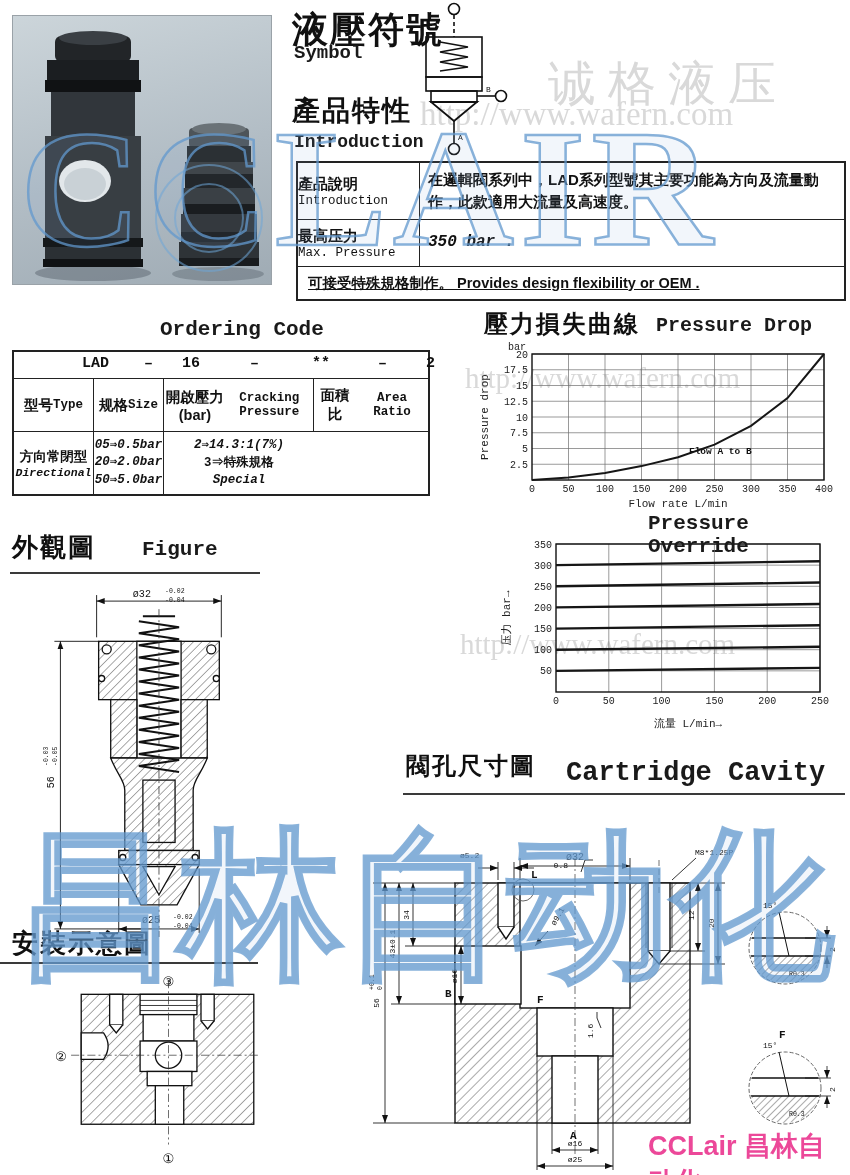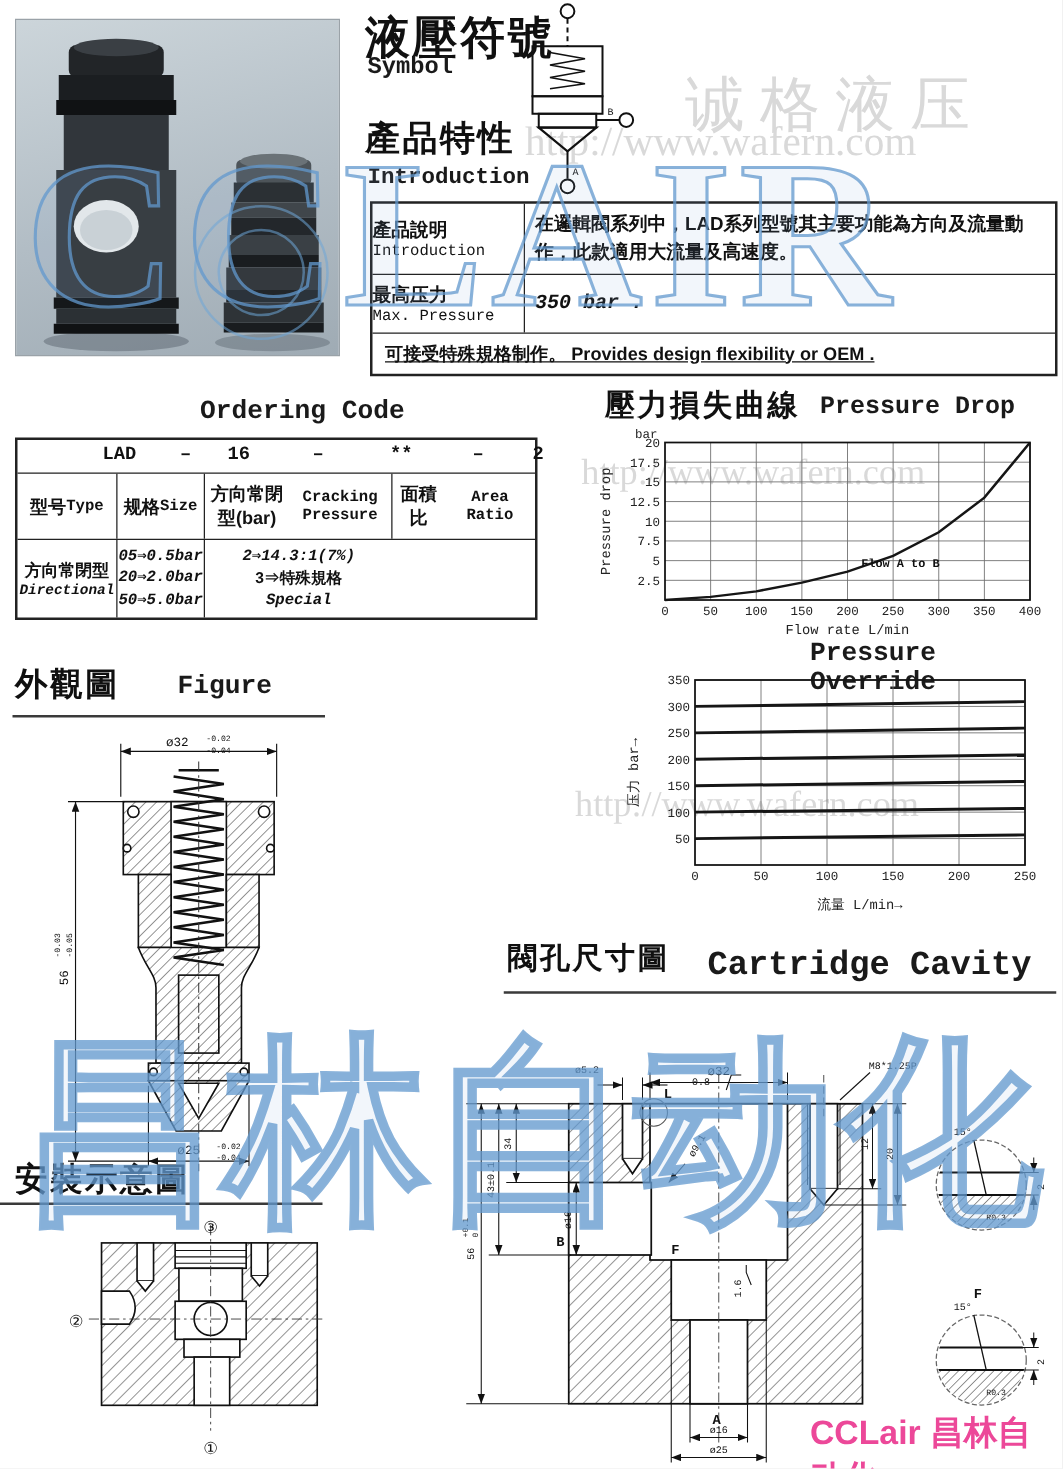--- a/index.html
+++ b/index.html
@@ -158,21 +158,21 @@
     <div class="ord-head">
       <div>
         <span class="zh">型号</span>
         <span class="en">Type</span>
       </div>
       <div>
         <span class="zh">规格</span>
         <span class="en">Size</span>
       </div>
       <div>
-        <span class="zh">方向常閉型(bar)</span>
+        <span class="zh">開啟壓力(bar)</span>
         <span class="en">Cracking Pressure</span>
       </div>
       <div>
         <span class="zh">面積比</span>
         <span class="en">Area Ratio</span>
       </div>
     </div>
     <div class="ord-body">
       <div>
         <span style="font-size:13.5px;font-weight:bold;">方向常閉型</span>

